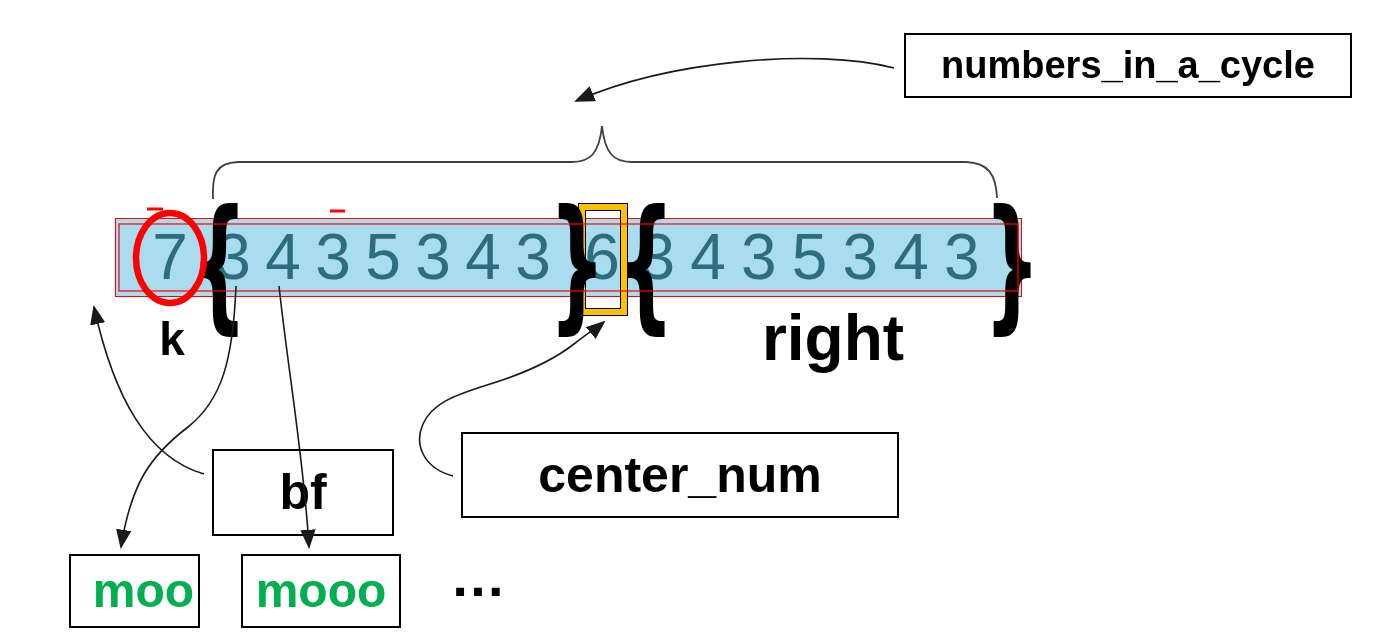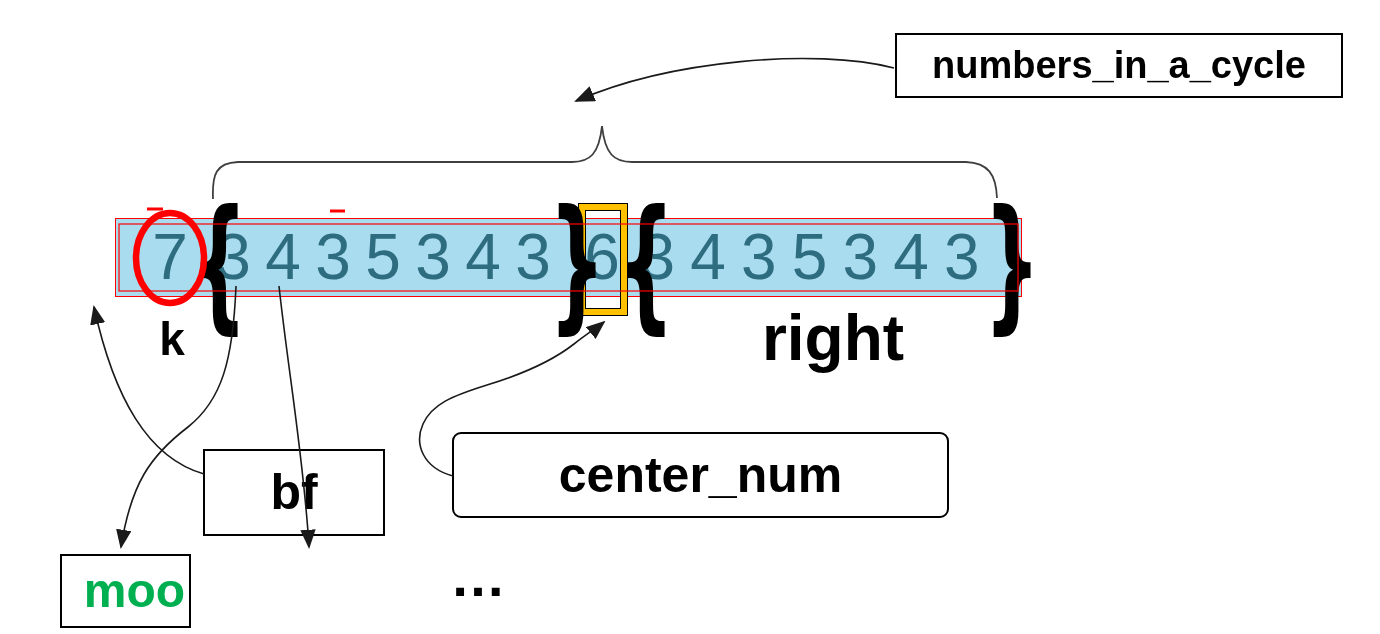--- a/index.html
+++ b/index.html
@@ -25,24 +25,24 @@
         border:1.5px solid #000;box-sizing:border-box;}
   .center-frame .gold{position:absolute;inset:0;border:6px solid var(--gold);box-sizing:border-box;}
   .center-frame .inner{position:absolute;inset:6px;border:1.5px solid #000;box-sizing:border-box;}
   
   .seg-label{position:absolute;font-weight:bold;color:#000;text-align:center;}
   .lbl-k{left:146px;top:312px;width:52px;font-size:46px;}
   .lbl-left{left:330px;top:301px;width:160px;font-size:54px;}
   .lbl-right{left:748px;top:301px;width:170px;font-size:64px;}
   
   .abox{position:absolute;background:#fff;border:2px solid #000;box-sizing:border-box;
-        text-align:center;font-weight:bold;color:#000;}
+        text-align:center;font-weight:bold;color:#000;margin-left:9px;}
   .box-cycle{left:895px;top:33px;width:448px;height:65px;line-height:61px;font-size:38px;}
   .box-bf{left:203px;top:449px;width:182px;height:87px;line-height:83px;font-size:50px;}
-  .box-center{left:452px;top:432px;width:497px;height:86px;line-height:82px;font-size:50px;border-radius:9px;}
+  .box-center{left:452px;top:432px;width:438px;height:86px;line-height:82px;font-size:50px;}
   .box-moo{left:60px;top:554px;width:131px;height:74px;line-height:70px;font-size:48px;border-width:2.5px;padding-left:18px;}
   .box-moo .txt, .box-mooo .txt{color:var(--green);}
   .box-mooo{left:232px;top:554px;width:160px;height:74px;line-height:70px;font-size:48px;border-width:2.5px;}
   .dots{position:absolute;left:450px;top:544px;font-size:56px;font-weight:bold;color:#000;letter-spacing:5px;}
   
   svg.overlay{position:absolute;left:0;top:0;width:1380px;height:634px;pointer-events:none;}
 </style>
 </head>
 <body>
 
@@ -89,20 +89,23 @@
   </div>
   <div class="abox box-bf">
     <span class="txt">bf</span>
   </div>
   <div class="abox box-center">
     <span class="txt">center_num</span>
   </div>
   <div class="abox box-moo">
     <span class="txt">moo</span>
   </div>
+  <div class="abox box-mooo">
+    <span class="txt">mooo</span>
+  </div>
   <div class="dots">…</div>
 
   <svg class="overlay" viewBox="0 0 1380 634">
     <defs>
       <marker id="arr" viewBox="0 0 10 8" markerWidth="12" markerHeight="9.6" refX="9" refY="4" orient="auto">
         <path d="M0,0 L10,4 L0,8 z" fill="#1a1a1a"></path>
       </marker>
     </defs>
 
     <rect x="119" y="224" width="899" height="67" fill="none" stroke="#ff0000" stroke-width="1.2"></rect>

